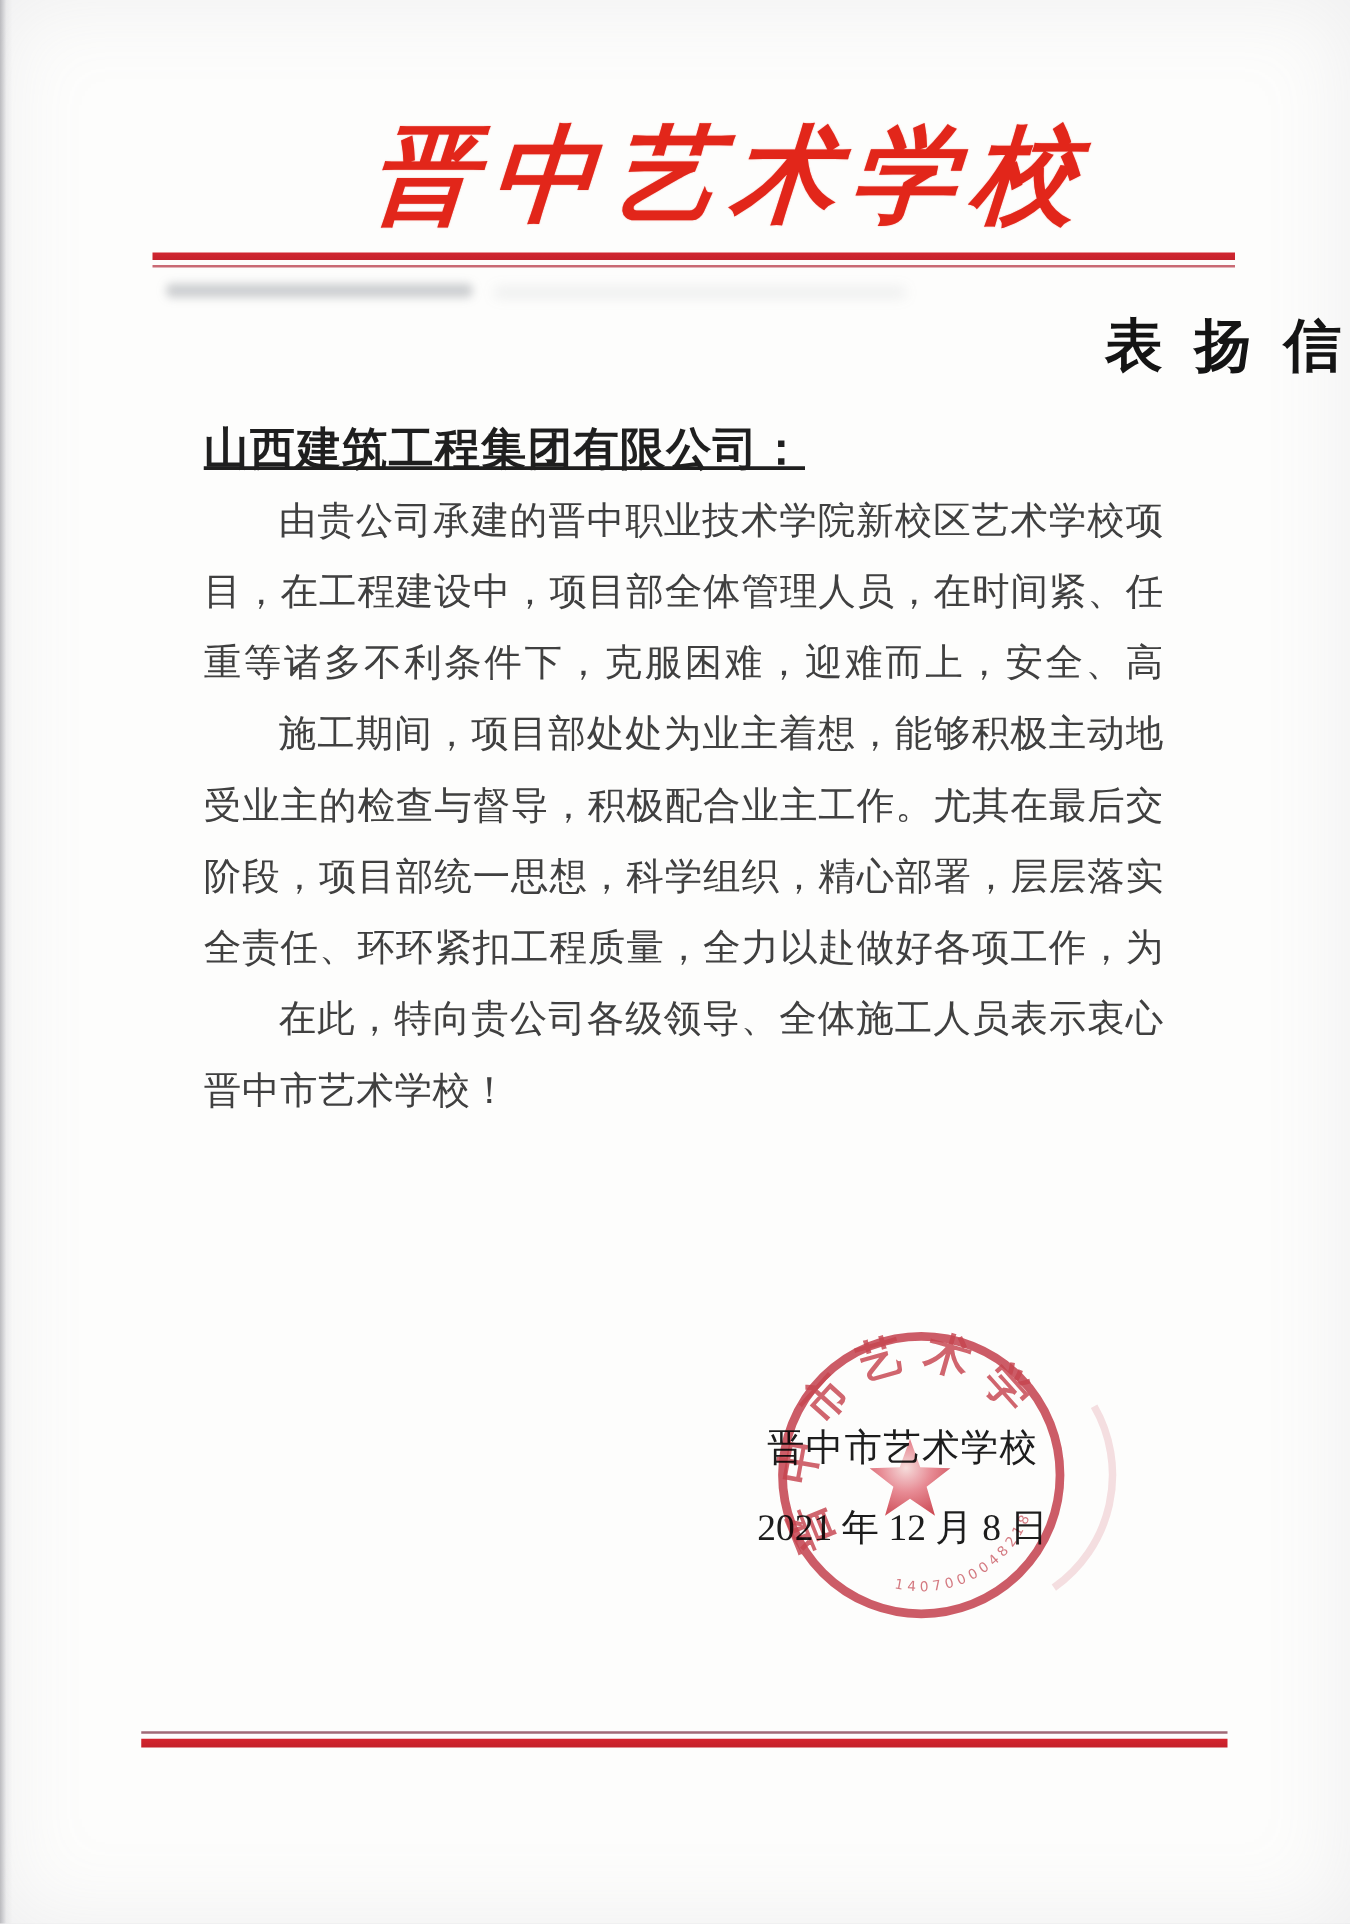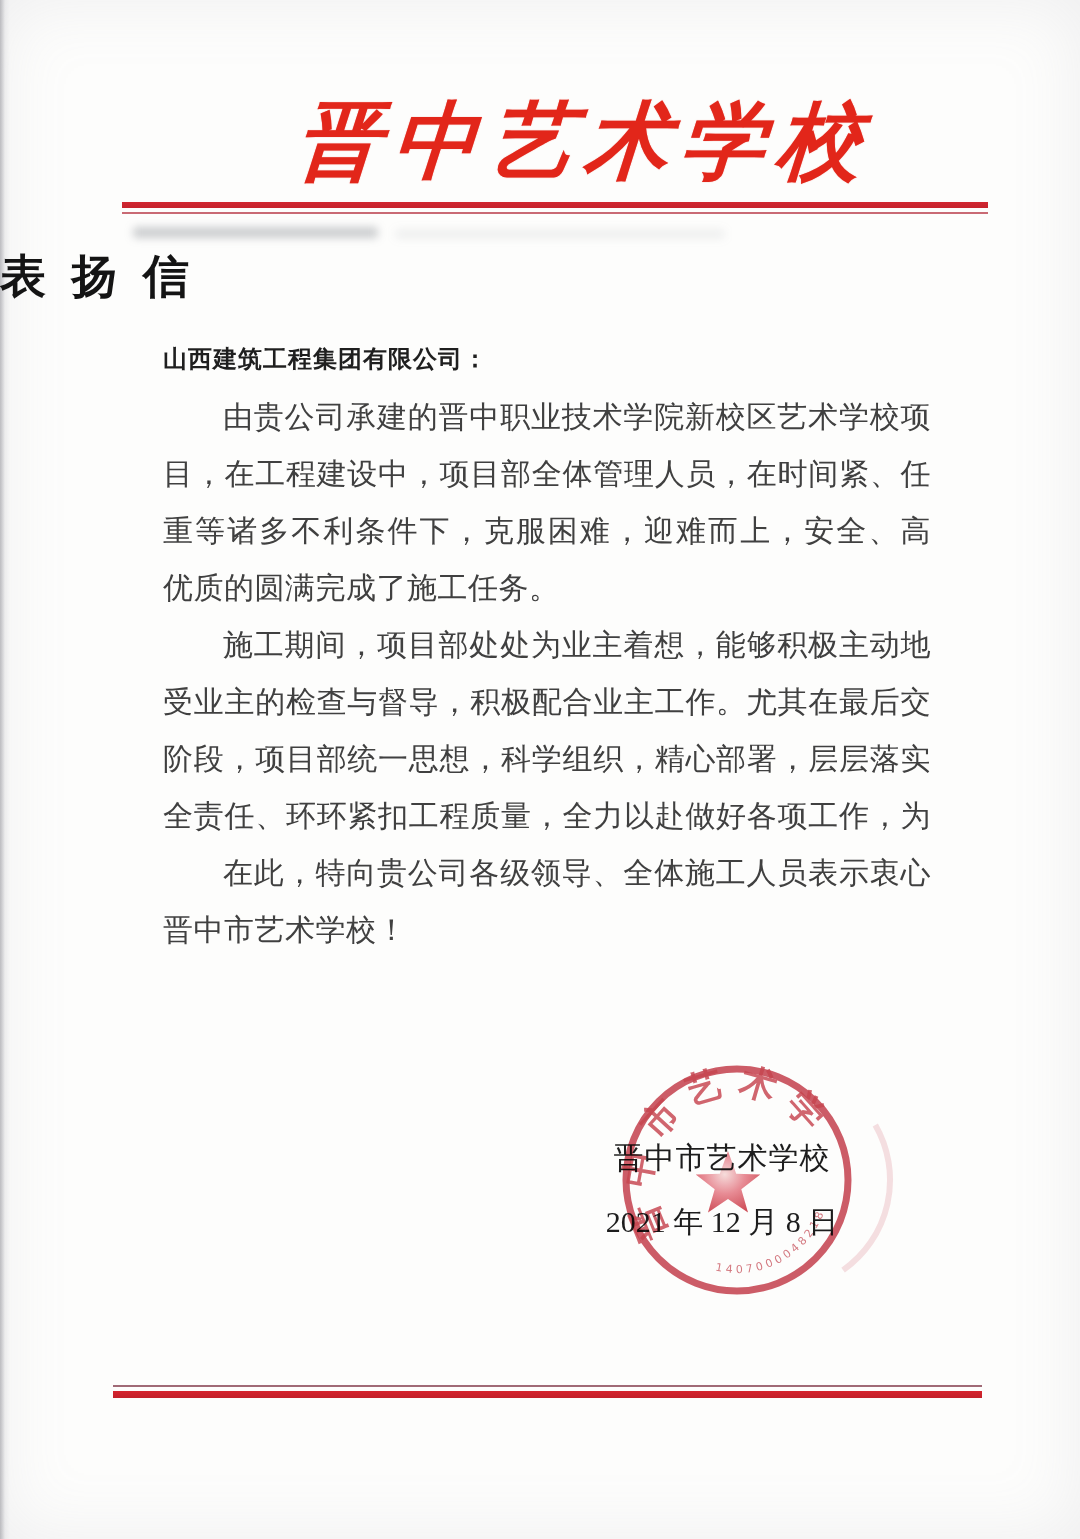--- a/index.html
+++ b/index.html
@@ -44,29 +44,30 @@
     position:absolute; left:133px; top:227px; width:245px; height:11px;
     background:rgba(90,95,105,.30); filter:blur(4px); border-radius:4px;
   }
   .smudge-b {
     position:absolute; left:395px; top:230px; width:330px; height:8px;
     background:rgba(110,115,125,.12); filter:blur(5px); border-radius:4px;
   }
 
   .title {
     position:absolute; top:246px; left:0; right:0;
-    text-align:left; font-size:46px; font-weight:700;
+    text-align:right; font-size:46px; font-weight:700;
     letter-spacing:7px; color:#141414; white-space:nowrap;
   }
 
   .letter-body { position:absolute; left:163px; top:331px; width:768px; }
   .salutation {
     height:57px; line-height:57px;
-    font-size:24px; font-weight:700; letter-spacing:1px; color:#1f1f1f;
+    font-size:36px; font-weight:700; letter-spacing:1px; color:#1f1f1f;
     white-space:nowrap;
+    text-decoration:underline;
   }
   .line {
     height:57px; line-height:57px;
     font-size:30px; color:#404040; letter-spacing:0.5px;
     text-align:justify; text-align-last:justify;
     overflow:hidden;
   }
   .line.indent { text-indent:60px; }
   .line.end { text-align-last:left; }
 
@@ -114,21 +115,20 @@
   <div class="smudge-b"></div>
 
   <h1 class="title">表 扬 信</h1>
 
   <div class="letter-body">
     <div class="salutation">山西建筑工程集团有限公司：</div>
 
     <div class="line indent">由贵公司承建的晋中职业技术学院新校区艺术学校项</div>
     <div class="line">目，在工程建设中，项目部全体管理人员，在时间紧、任务</div>
     <div class="line">重等诸多不利条件下，克服困难，迎难而上，安全、高效、</div>
-    <div class="line end">优质的圆满完成了施工任务。</div>
 
     <div class="line indent">施工期间，项目部处处为业主着想，能够积极主动地接</div>
     <div class="line">受业主的检查与督导，积极配合业主工作。尤其在最后交工</div>
     <div class="line">阶段，项目部统一思想，科学组织，精心部署，层层落实安</div>
     <div class="line">全责任、环环紧扣工程质量，全力以赴做好各项工作，为新</div>
 
     <div class="line indent">在此，特向贵公司各级领导、全体施工人员表示衷心的</div>
     <div class="line end">晋中市艺术学校！</div>
   </div>
 

